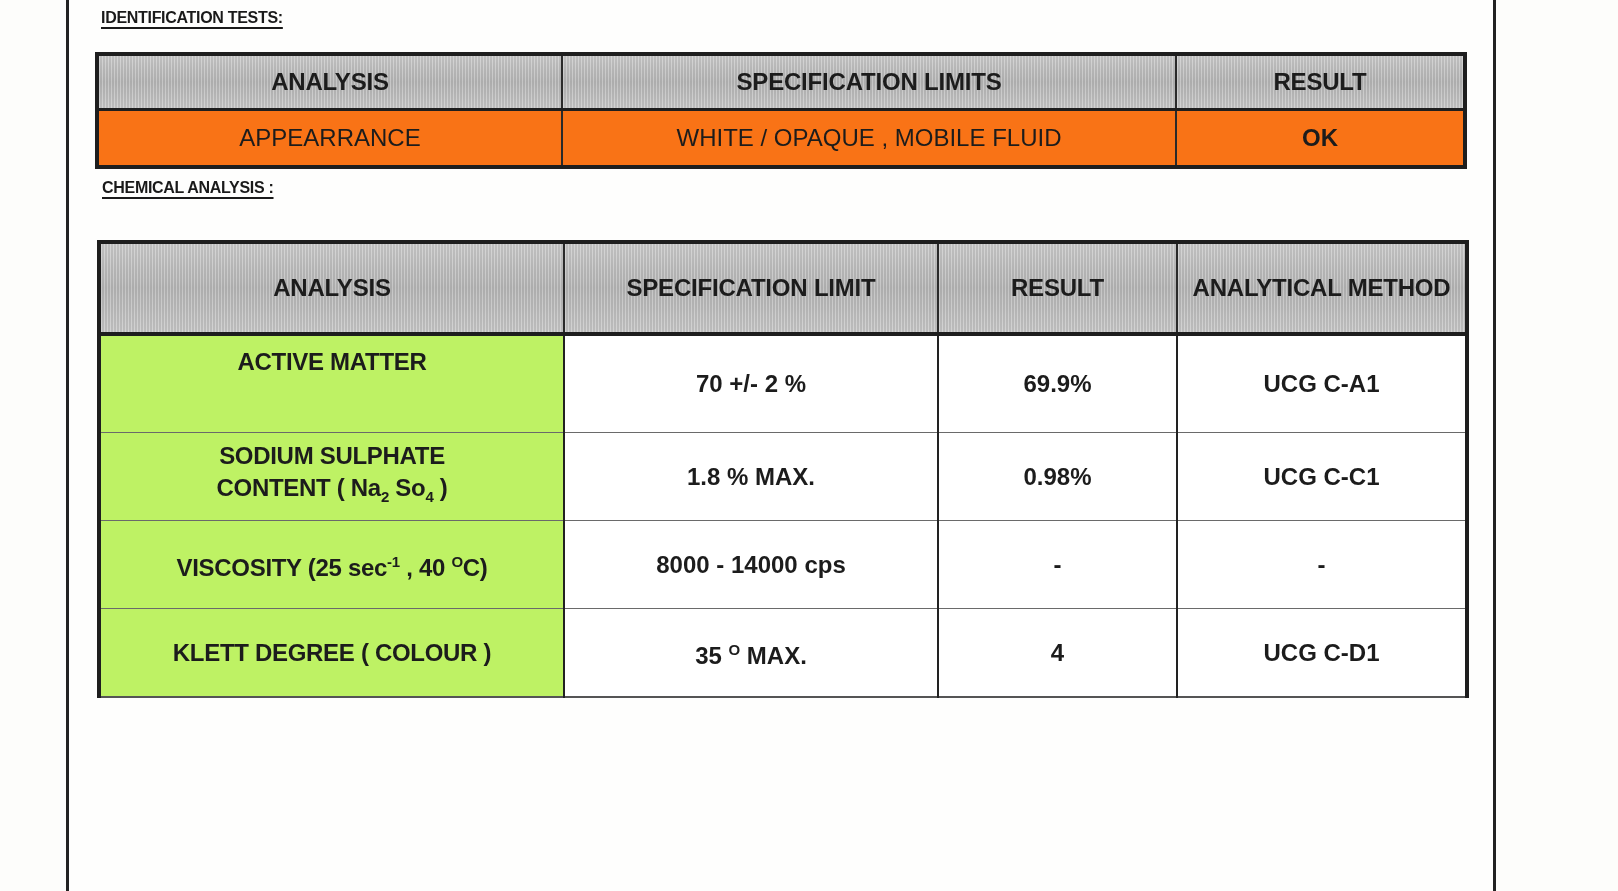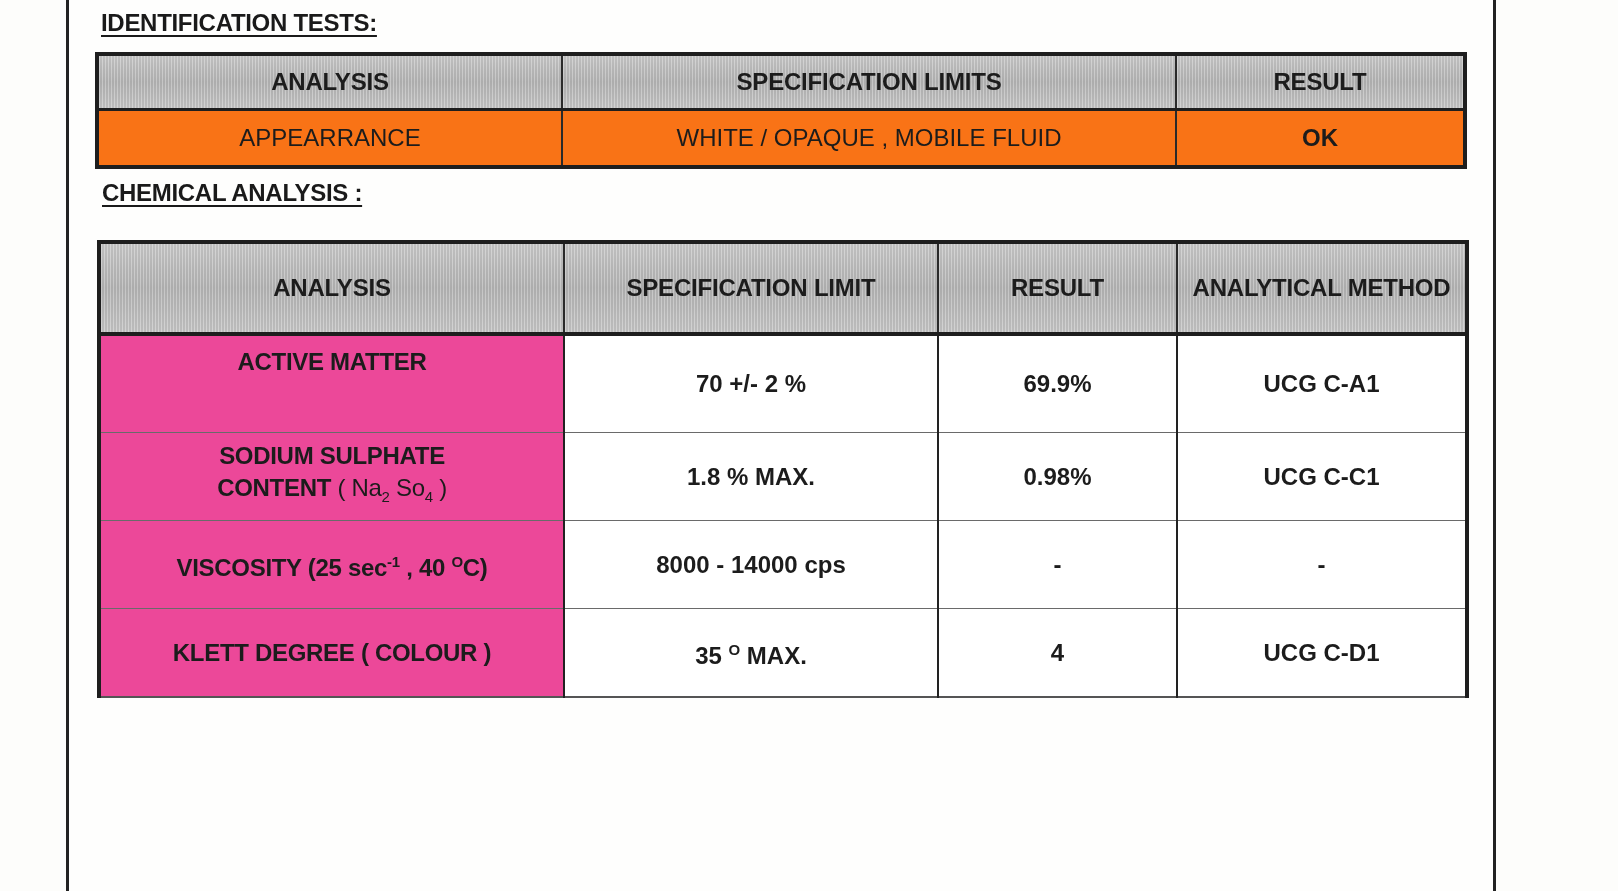--- a/index.html
+++ b/index.html
@@ -19,21 +19,21 @@
       width: 1430px;
       height: 910px;
       border-left: 3px solid #222;
       border-right: 3px solid #222;
       box-sizing: border-box;
       background: #fefefd;
     }
     .section-title {
       position: absolute;
       font-weight: bold;
-      font-size: 24px;
+      font-size: 16px;
       text-decoration: underline;
       text-underline-offset: 4px;
       text-decoration-thickness: 2px;
       letter-spacing: -0.3px;
       color: #1a1a1a;
     }
     table {
       position: absolute;
       border-collapse: collapse;
       table-layout: fixed;
@@ -96,24 +96,24 @@
       border-left: 2px solid #222;
       border-right: 2px solid #222;
       border-top: 1px solid #6a6a6a;
       border-bottom: 1px solid #6a6a6a;
       background: #fff;
       line-height: 32px;
     }
     .t2 td.analysis {
       letter-spacing: -0.3px;
     }
-    .t2 td.analysis.shade { background-color: #ec4899; }
+    .t2 td.analysis.shade { background-color: #bef264; }
     .t2 td.top { vertical-align: top; padding-top: 10px; }
     .note { font-weight: normal; display: block; font-size: 23px; line-height: 28px; }
-    .normal { font-weight: normal; }
+    .normal { font-weight: bold; }
     sub { font-size: 15px; }
     sup { font-size: 15px; }
   </style>
 </head>
 <body>
 
 <div class="page"></div>
 
 <div class="section-title" style="left:101px; top:9px;">IDENTIFICATION TESTS:</div>
 

